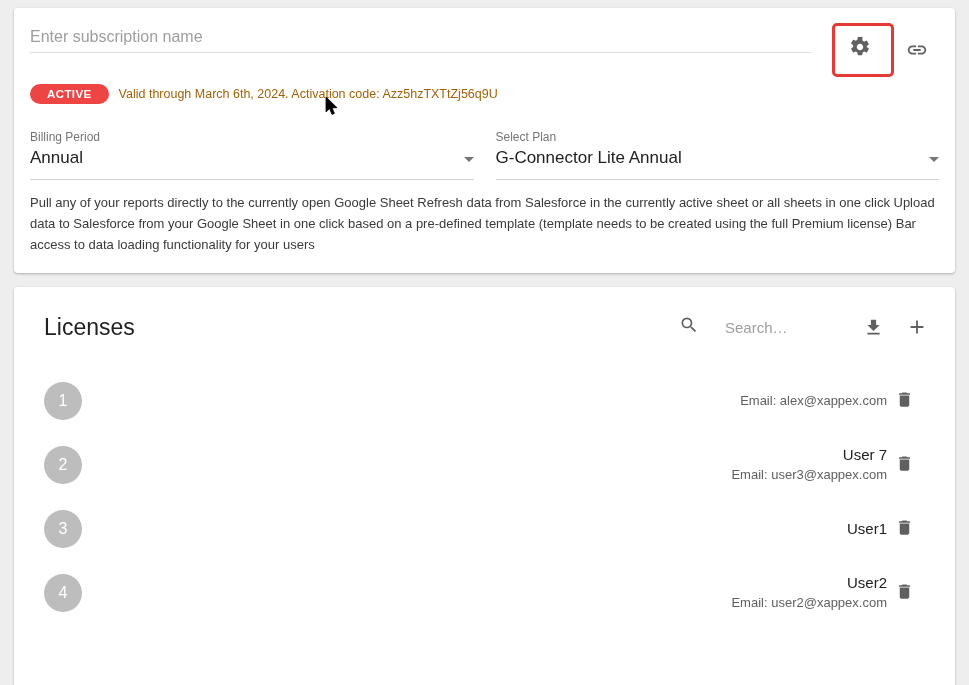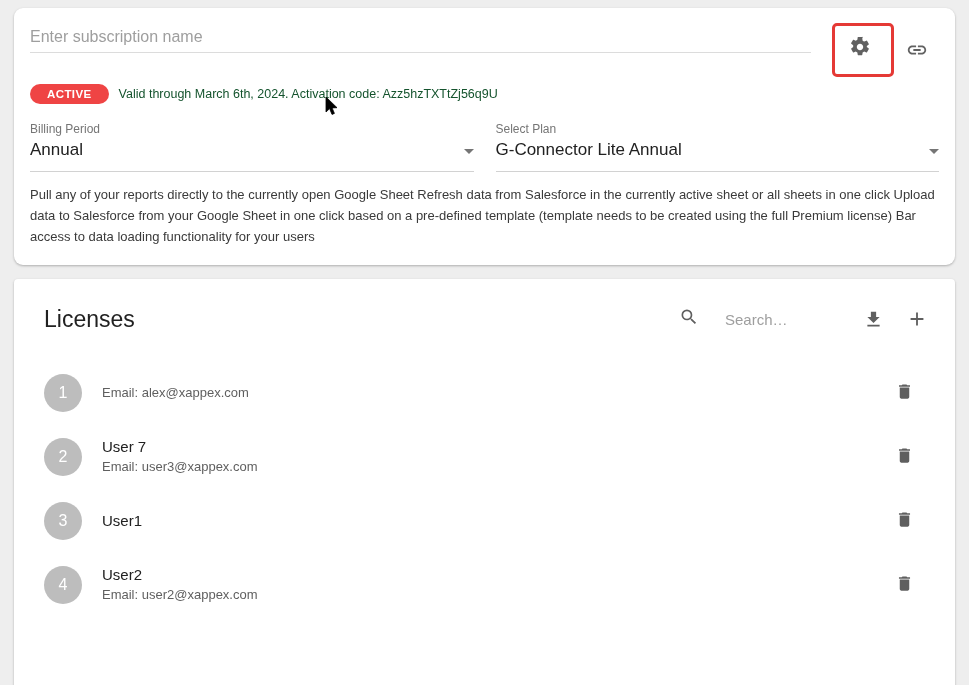--- a/index.html
+++ b/index.html
@@ -21,21 +21,20 @@
     background: #ffffff;
     border-radius: 4px;
     box-shadow: 0 1px 3px rgba(0,0,0,0.16), 0 1px 2px rgba(0,0,0,0.12);
     position: relative;
   }
 
   
   .sub-card {
     padding: 0 16px 18px 16px;
     margin-bottom: 14px;
-    border-radius: 9px;
   }
   .sub-top {
     display: flex;
     align-items: flex-start;
     padding-top: 16px;
   }
   .sub-name-wrap {
     flex: 1 1 auto;
     position: relative;
     padding-right: 24px;
@@ -91,27 +90,27 @@
     background: #ef4444;
     color: #ffffff;
     font-size: 11.5px;
     font-weight: bold;
     letter-spacing: 0.4px;
     padding: 4px 17px;
     border-radius: 11px;
   }
   .valid-text {
     font-size: 12.5px;
-    color: #14532d;
+    color: #a16207;
   }
 
   .fields-row {
     display: flex;
     gap: 22px;
-    margin-top: 18px;
+    margin-top: 26px;
   }
   .field {
     flex: 1 1 0;
     position: relative;
   }
   .field-label {
     font-size: 12px;
     color: #757575;
     margin-bottom: 4px;
   }
@@ -190,21 +189,22 @@
     border-radius: 50%;
     background: #bdbdbd;
     color: #ffffff;
     font-size: 16px;
     display: flex; align-items: center; justify-content: center;
     flex: 0 0 auto;
     margin-left: 14px;
   }
   .lic-info {
     flex: 1 1 auto;
-    padding-left: 20px;
+    padding-left: 8px;
+    text-align: right;
   }
   .lic-name {
     font-size: 15px;
     color: #212121;
     line-height: 20px;
   }
   .lic-email {
     font-size: 13px;
     color: #5f5f5f;
     line-height: 20px;

